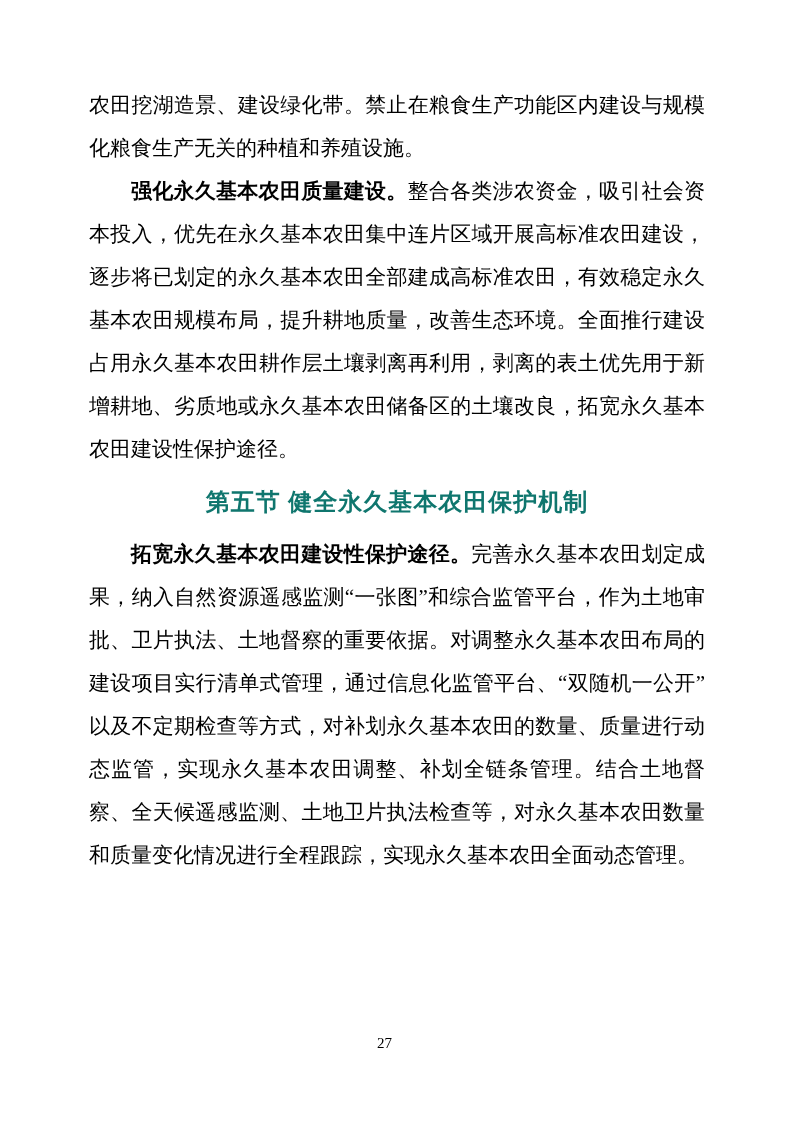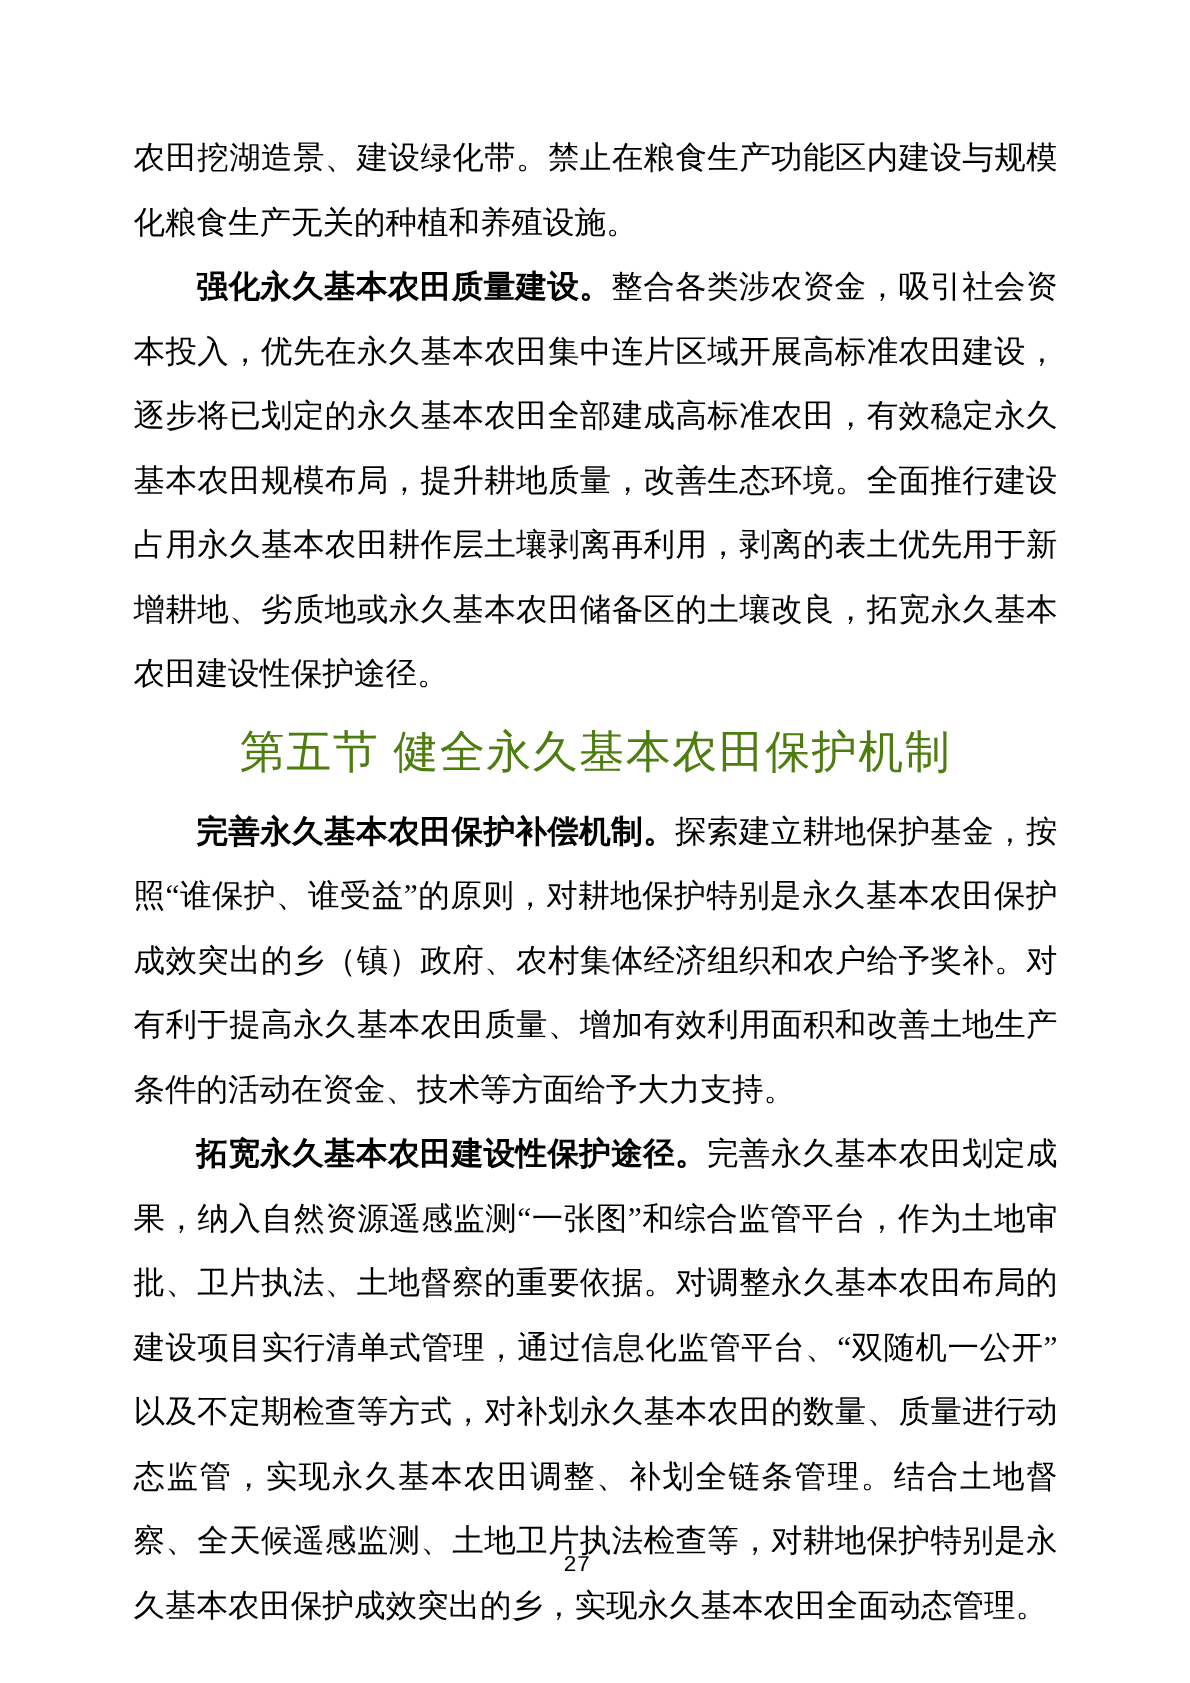--- a/index.html
+++ b/index.html
@@ -36,63 +36,60 @@
     text-indent: 0;
   }
   .lead {
     font-weight: bold;
     margin-top: 20px;
   }
   .section-heading {
     margin: 9px 0;
     padding: 0;
     font-family: "Liberation Sans", "DejaVu Sans", sans-serif;
-    font-weight: normal;
-    font-size: 30px;
+    font-weight: bold;
+    font-size: 24px;
     line-height: 44px;
     letter-spacing: 1px;
-    color: #4d7c0f;
+    color: #0f766e;
     text-align: center;
     text-indent: 0;
   }
   .page-footer {
     position: absolute;
     left: 0;
     right: 0;
     top: 1034px;
     text-align: center;
   }
   .page-number {
-    font-family: Liberation Mono, monospace;
+    font-family: Liberation Serif, serif;
     font-size: 15px;
     color: #000000;
   }
 </style>
 </head>
 <body>
 
 <div class="page">
   <main class="content">
 
     <p class="para continuation">
       <span class="para-text">农田挖湖造景、建设绿化带。禁止在粮食生产功能区内建设与规模化粮食生产无关的种植和养殖设施。</span>
     </p>
 
     <p class="para">
       <span class="lead">强化永久基本农田质量建设。</span><span class="para-text">整合各类涉农资金，吸引社会资本投入，优先在永久基本农田集中连片区域开展高标准农田建设，逐步将已划定的永久基本农田全部建成高标准农田，有效稳定永久基本农田规模布局，提升耕地质量，改善生态环境。全面推行建设占用永久基本农田耕作层土壤剥离再利用，剥离的表土优先用于新增耕地、劣质地或永久基本农田储备区的土壤改良，拓宽永久基本农田建设性保护途径。</span>
     </p>
 
     <h2 class="section-heading">第五节 健全永久基本农田保护机制</h2>
 
-    <p class="para">
-      <span class="lead">完善永久基本农田保护补偿机制。</span><span class="para-text">探索建立耕地保护基金，按照“谁保护、谁受益”的原则，对耕地保护特别是永久基本农田保护成效突出的乡（镇）政府、农村集体经济组织和农户给予奖补。对有利于提高永久基本农田质量、增加有效利用面积和改善土地生产条件的活动在资金、技术等方面给予大力支持。</span>
-    </p>
 
     <p class="para">
-      <span class="lead">拓宽永久基本农田建设性保护途径。</span><span class="para-text">完善永久基本农田划定成果，纳入自然资源遥感监测“一张图”和综合监管平台，作为土地审批、卫片执法、土地督察的重要依据。对调整永久基本农田布局的建设项目实行清单式管理，通过信息化监管平台、“双随机一公开”以及不定期检查等方式，对补划永久基本农田的数量、质量进行动态监管，实现永久基本农田调整、补划全链条管理。结合土地督察、全天候遥感监测、土地卫片执法检查等，对耕地保护特别是永久基本农田保护成效突出的乡，实现永久基本农田全面动态管理。</span>
+      <span class="lead">拓宽永久基本农田建设性保护途径。</span><span class="para-text">完善永久基本农田划定成果，纳入自然资源遥感监测“一张图”和综合监管平台，作为土地审批、卫片执法、土地督察的重要依据。对调整永久基本农田布局的建设项目实行清单式管理，通过信息化监管平台、“双随机一公开”以及不定期检查等方式，对补划永久基本农田的数量、质量进行动态监管，实现永久基本农田调整、补划全链条管理。结合土地督察、全天候遥感监测、土地卫片执法检查等，对永久基本农田数量和质量变化情况进行全程跟踪，实现永久基本农田全面动态管理。</span>
     </p>
 
   </main>
 
   <footer class="page-footer">
     <span class="page-number">27</span>
   </footer>
 </div>
 
 </body></html>

